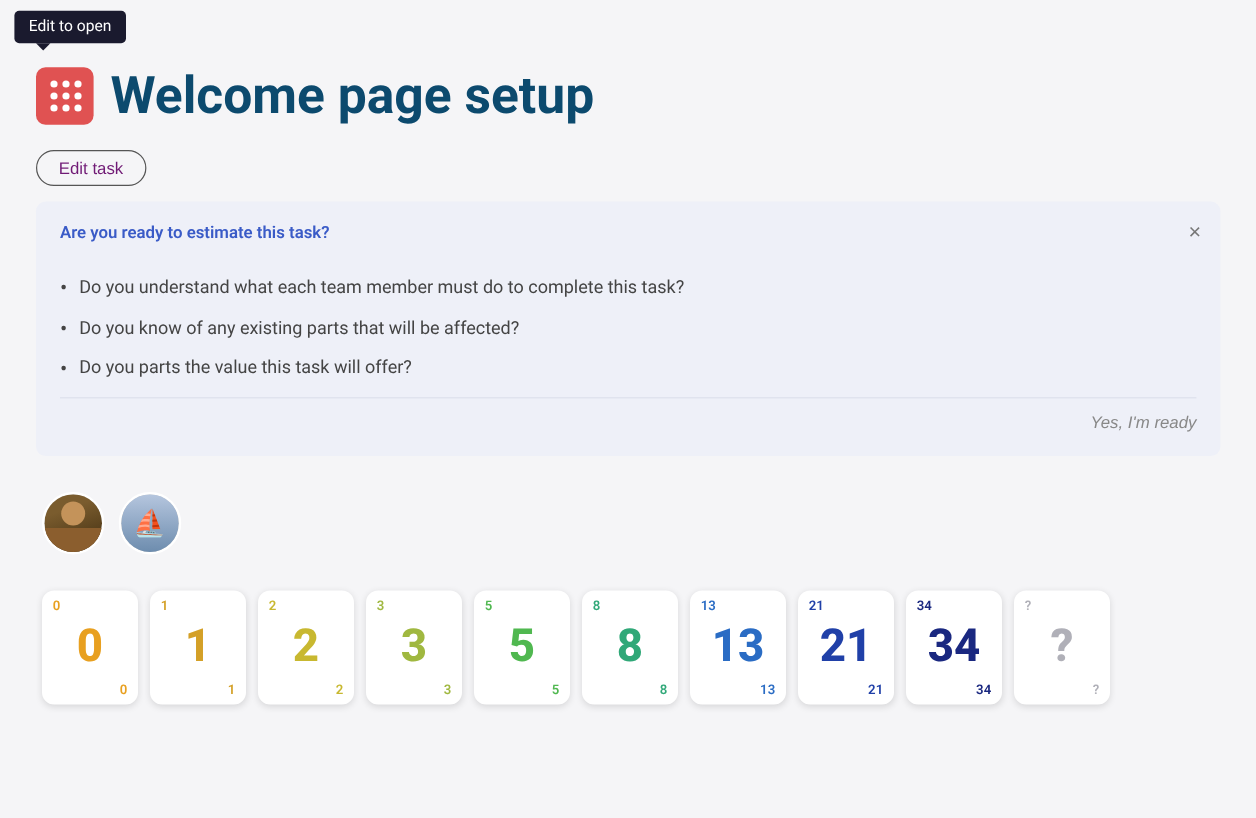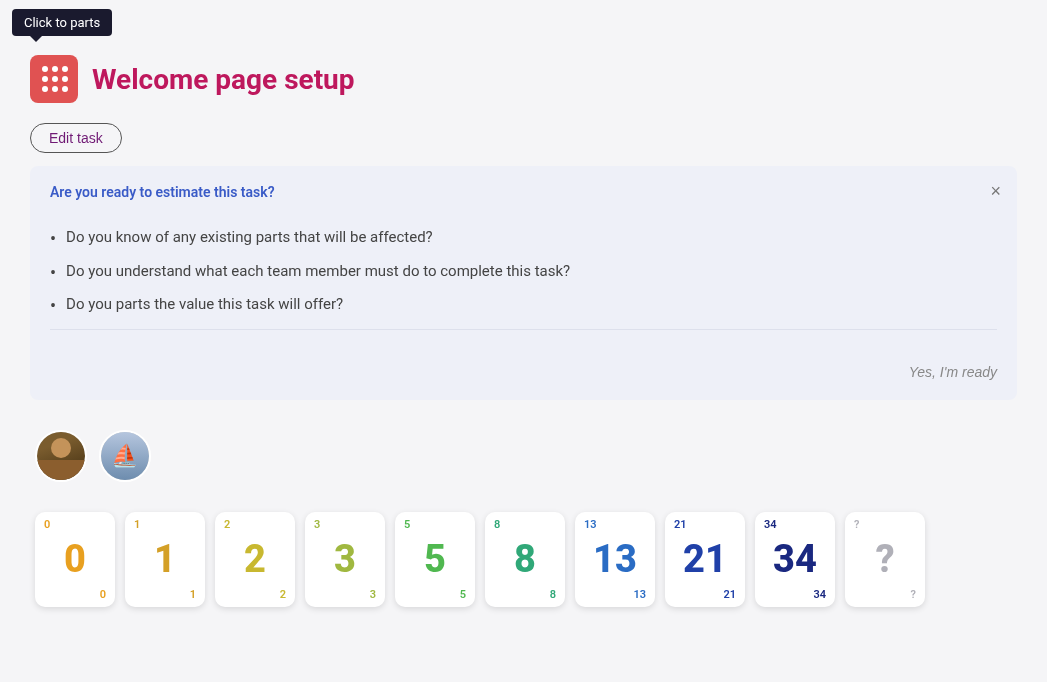--- a/index.html
+++ b/index.html
@@ -66,23 +66,23 @@
     }
 
     .app-icon-dot {
       width: 6px;
       height: 6px;
       background: white;
       border-radius: 50%;
     }
 
     .page-title {
-      font-size: 28px;
+      font-size: 43px;
       font-weight: 700;
-      color: #be185d;
+      color: #0c4a6e;
     }
 
     .edit-task-btn {
       display: inline-block;
       border: 1.5px solid #555;
       border-radius: 20px;
       padding: 6px 18px;
       font-size: 14px;
       color: #701a75;
       background: transparent;
@@ -147,21 +147,20 @@
       border-top: 1px solid #dde0ec;
     }
 
     .ready-link {
       color: #888;
       font-size: 14px;
       cursor: pointer;
       background: none;
       border: none;
       font-style: italic;
-      margin-top: 22px;
     }
 
     
     .avatars-row {
       display: flex;
       gap: 12px;
       margin-bottom: 30px;
       padding-left: 5px;
     }
 
@@ -301,21 +300,21 @@
     .card-34 .card-bottom-label,
     .card-34 .card-value { color: #1a2880; }
 
     .card-q .card-top-label,
     .card-q .card-bottom-label,
     .card-q .card-value { color: #b0b0b8; }
   </style>
 </head>
 <body>
 
-<div class="tooltip">Click to parts</div>
+<div class="tooltip">Edit to open</div>
 
 <div class="main-content">
 
   
   <div class="page-header">
     <div class="app-icon">
       <div class="app-icon-dots">
         <div class="app-icon-dot"></div>
         <div class="app-icon-dot"></div>
         <div class="app-icon-dot"></div>
@@ -331,22 +330,22 @@
   </div>
 
   
   <button class="edit-task-btn">Edit task</button>
 
   
   <div class="readiness-banner">
     <div class="readiness-question">Are you ready to estimate this task?</div>
     <button class="readiness-close">×</button>
     <ul class="checklist">
+      <li>Do you understand what each team member must do to complete this task?</li>
       <li>Do you know of any existing parts that will be affected?</li>
-      <li>Do you understand what each team member must do to complete this task?</li>
       <li>Do you parts the value this task will offer?</li>
     </ul>
     <div class="readiness-footer">
       <button class="ready-link">Yes, I'm ready</button>
     </div>
   </div>
 
   
   <div class="avatars-row">
     <div class="avatar">

